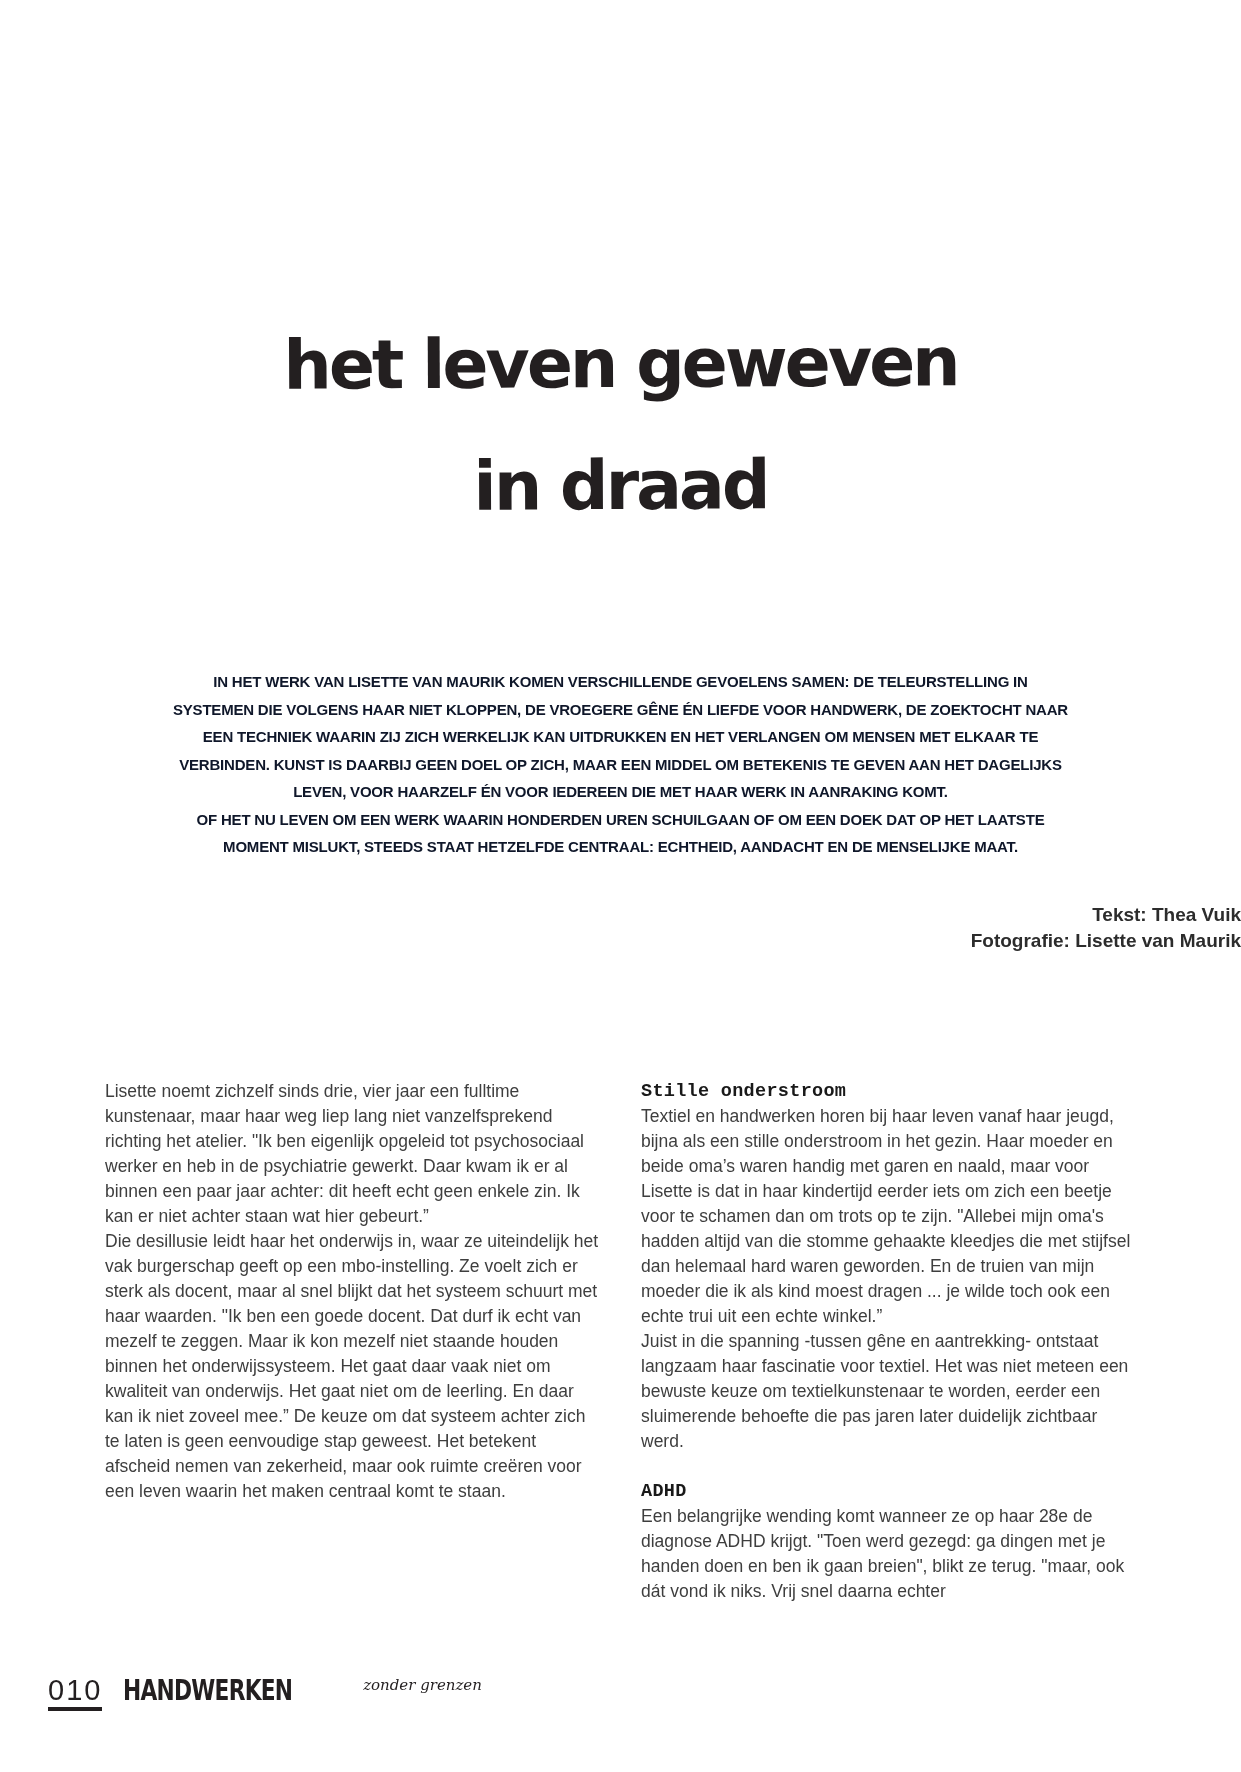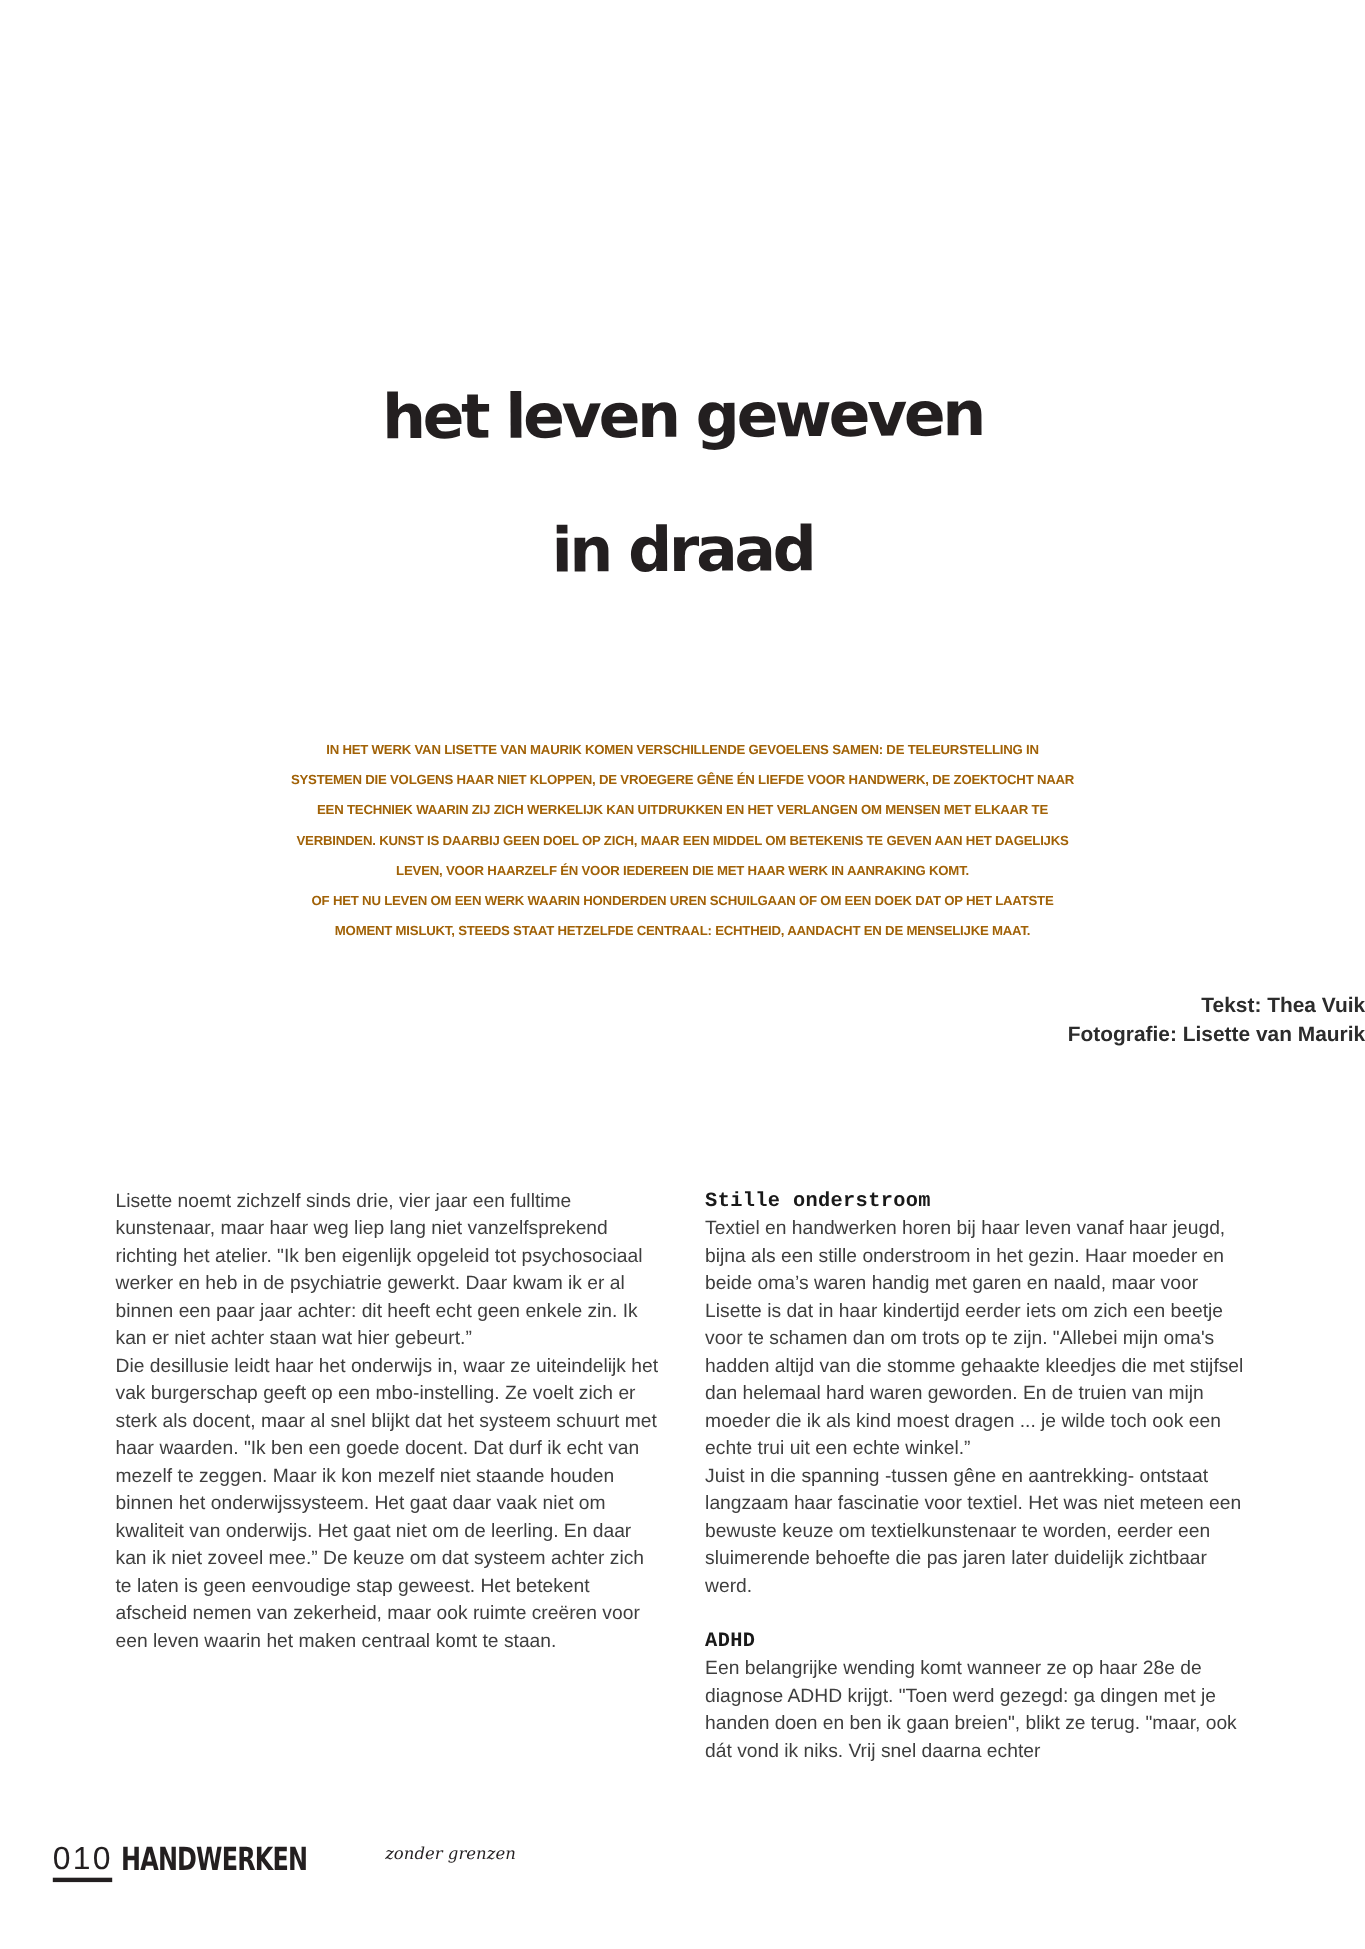--- a/index.html
+++ b/index.html
@@ -10,46 +10,46 @@
     margin: 0 auto;
     background: #ffffff;
     overflow: hidden;
     font-family: "Liberation Sans", sans-serif;
     color: #3e3e3e;
   }
 
   
   .title {
     position: absolute;
-    top: 318px;
+    top: 303px;
     left: 0;
     width: 100%;
     margin: 0;
     text-align: center;
     font-family: "DejaVu Sans", sans-serif;
     font-weight: 900;
-    font-size: 56px;
+    font-size: 68px;
     line-height: 122px;
     letter-spacing: -3px;
     color: #231f20;
   }
   .title .title-line { display: block; transform: rotate(-0.3deg); }
 
   
   .intro {
     position: absolute;
     top: 668px;
     left: 90px;
     width: 1061px;
     text-align: center;
     font-weight: bold;
-    font-size: 12px;
+    font-size: 15px;
     line-height: 27.5px;
     letter-spacing: -0.2px;
-    color: #a16207;
+    color: #0f172a;
   }
   .intro .intro-line { white-space: nowrap; }
 
   
   .byline {
     position: absolute;
     top: 902px;
     left: 0;
     width: 100%;
     text-align: right;
@@ -86,21 +86,21 @@
   }
   .sec-gap { height: 25px; }
 
   
   .footer {
     position: absolute;
     left: 48px;
     top: 1676px;
     display: flex;
     align-items: flex-start;
-    gap: 8px;
+    gap: 21px;
     color: #231f20;
   }
   .pagenum {
     font-size: 29px;
     line-height: 1;
     font-weight: 400;
     letter-spacing: 2px;
     border-bottom: 4px solid #231f20;
     padding-bottom: 2px;
   }

